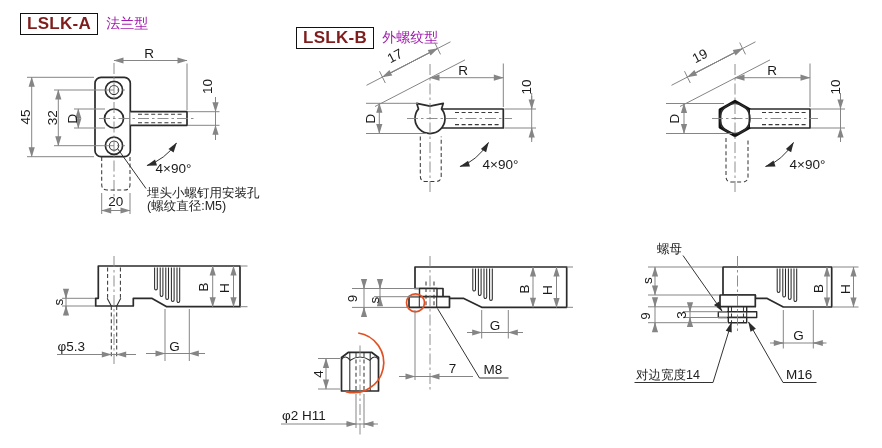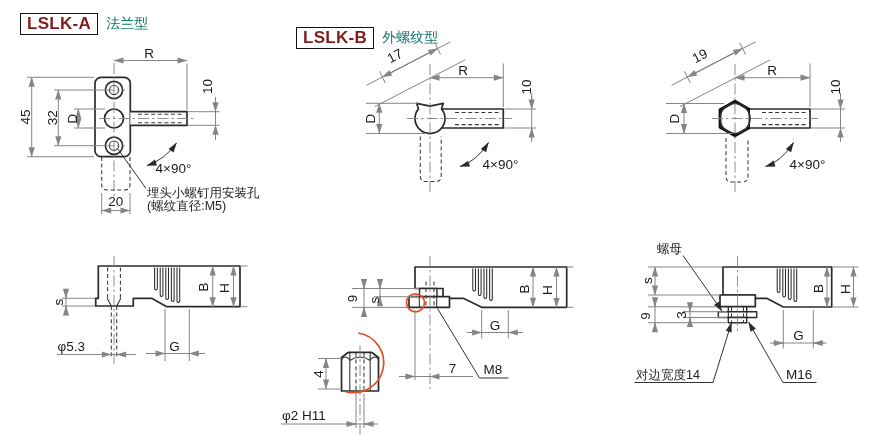--- a/index.html
+++ b/index.html
@@ -1,21 +1,21 @@
 <!DOCTYPE html>
 <html><head>
 <meta charset="utf-8">
 <style>
   html,body{margin:0;padding:0;background:#fff;}
   .stage{position:relative;width:882px;height:448px;background:#ffffff;overflow:hidden;
          font-family:"Liberation Sans","DejaVu Sans",sans-serif;}
   .title{position:absolute;white-space:nowrap;display:flex;align-items:center;}
   .model-box{display:inline-block;border:1.8px solid #111;padding:0 6px;font-weight:bold;
              font-size:17px;line-height:20px;color:#7f1d1d;letter-spacing:.3px;}
-  .type{margin-left:8px;font-size:14px;color:#0f766e;}
+  .type{margin-left:8px;font-size:14px;color:#a21caf;}
   svg{position:absolute;left:0;top:0;}
   .ol{stroke:#2b2b2b;stroke-width:1.7;fill:#fff;stroke-linejoin:round;}
   .ols{stroke:#2b2b2b;stroke-width:1.4;fill:#fff;stroke-linejoin:round;}
   .oln{stroke:#2b2b2b;stroke-width:1.6;fill:none;}
   .olb{stroke:#111;stroke-width:2.8;fill:#fff;stroke-linejoin:round;}
   .thin{stroke:#2b2b2b;stroke-width:1.05;fill:none;}
   .hid{stroke:#3a3a3a;stroke-width:1.05;fill:none;stroke-dasharray:4 2.6;}
   .cl{stroke:#828282;stroke-width:.9;fill:none;stroke-dasharray:11 3 2.5 3;}
   .dim{stroke:#858585;stroke-width:1;fill:none;}
   .ldr{stroke:#333;stroke-width:1;fill:none;}

